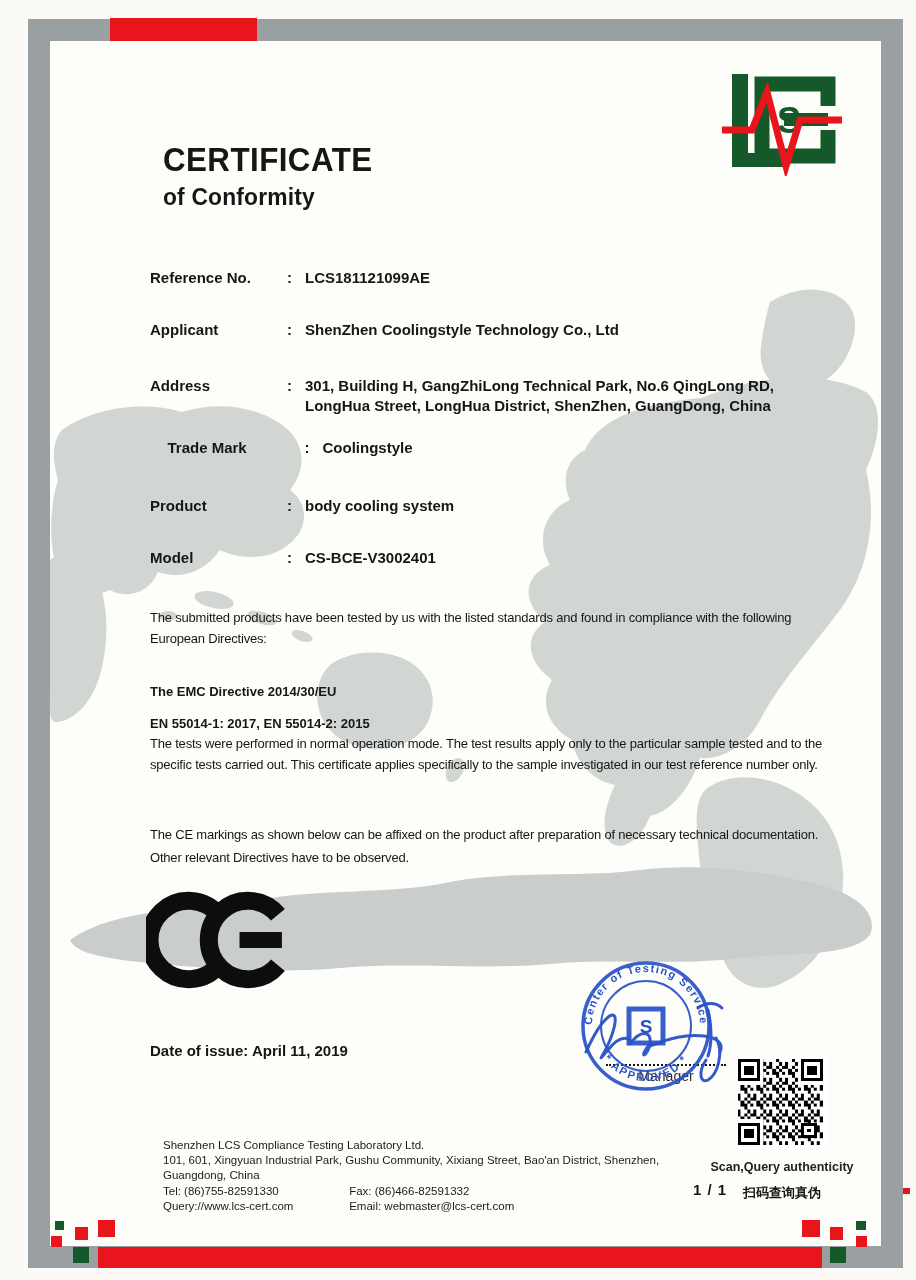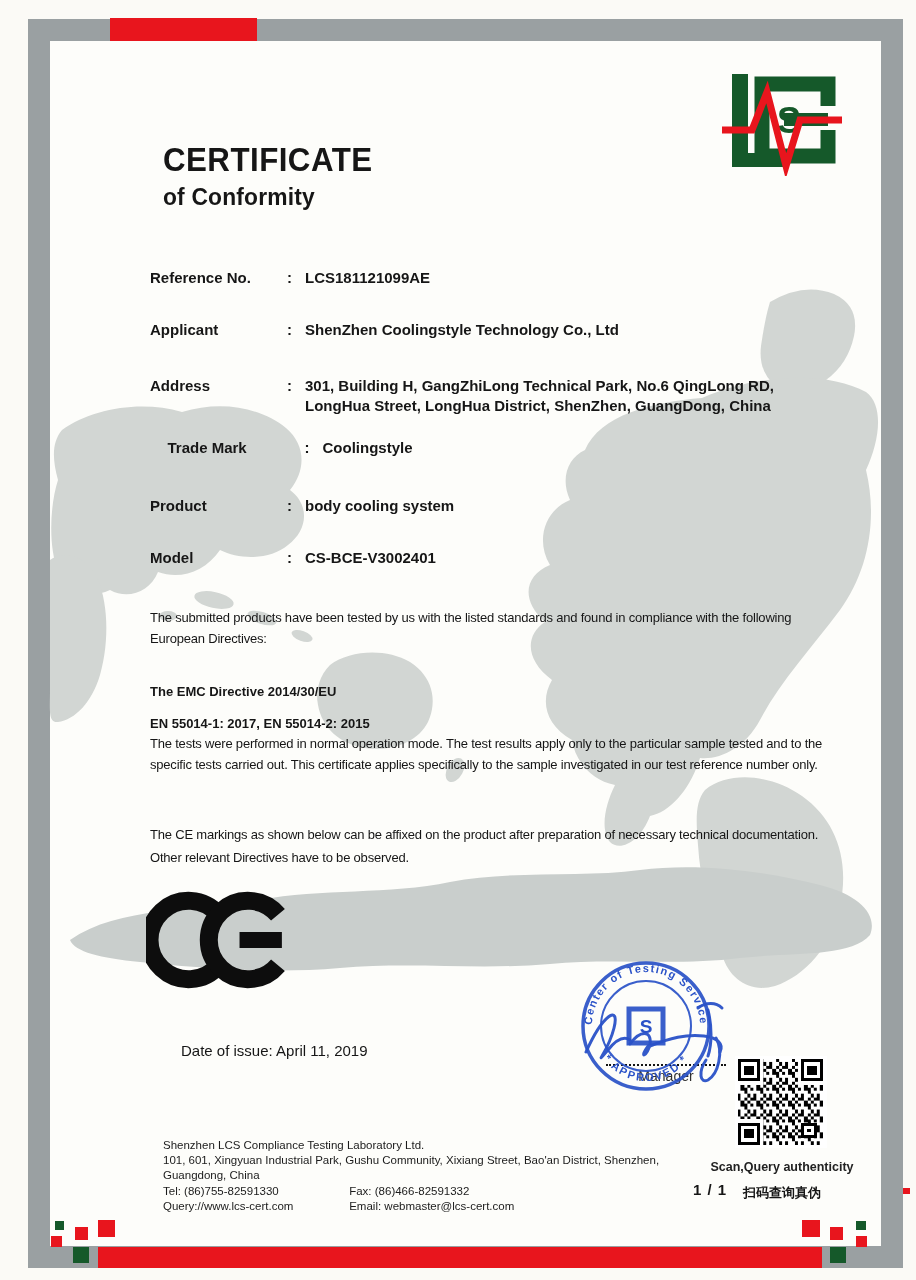--- a/index.html
+++ b/index.html
@@ -135,21 +135,21 @@
 <div class="abs para" style="top:847px;">Other relevant Directives have to be observed.</div>
 
 <svg class="abs" style="left:146px;top:886px;width:150px;height:108px;" viewBox="0 0 141 102">
   <g stroke="#0d0d0d" stroke-width="17" fill="none">
     <path d="M68.3,27.2 A37,37 0 1 0 68.3,74.8"></path>
     <path d="M124.3,27.2 A37,37 0 1 0 124.3,74.8"></path>
   </g>
   <path d="M88,51 H128" stroke="#0d0d0d" stroke-width="15"></path>
 </svg>
 
-<div class="abs" style="left:150px;top:1042px;font-size:15px;font-weight:normal;margin-left:31px;">Date of issue: April 11, 2019</div>
+<div class="abs" style="left:150px;top:1042px;font-size:15px;font-weight:bold;">Date of issue: April 11, 2019</div>
 
 <div class="abs dotline" style="left:606px;top:1050px;width:120px;height:14px;"></div>
 <div class="abs manager" style="left:606px;top:1068px;width:120px;">Manager</div>
 
 <svg class="abs" style="left:558px;top:952px;width:200px;height:150px;" viewBox="0 0 200 150">
   <defs>
     <path id="arcTop" d="M34,74 A54,54 0 0 1 142,74"></path>
     <path id="arcBot" d="M37,78 A51,51 0 0 0 139,78"></path>
   </defs>
   <g stroke="var(--stamp-blue)" fill="none" opacity="0.92">

